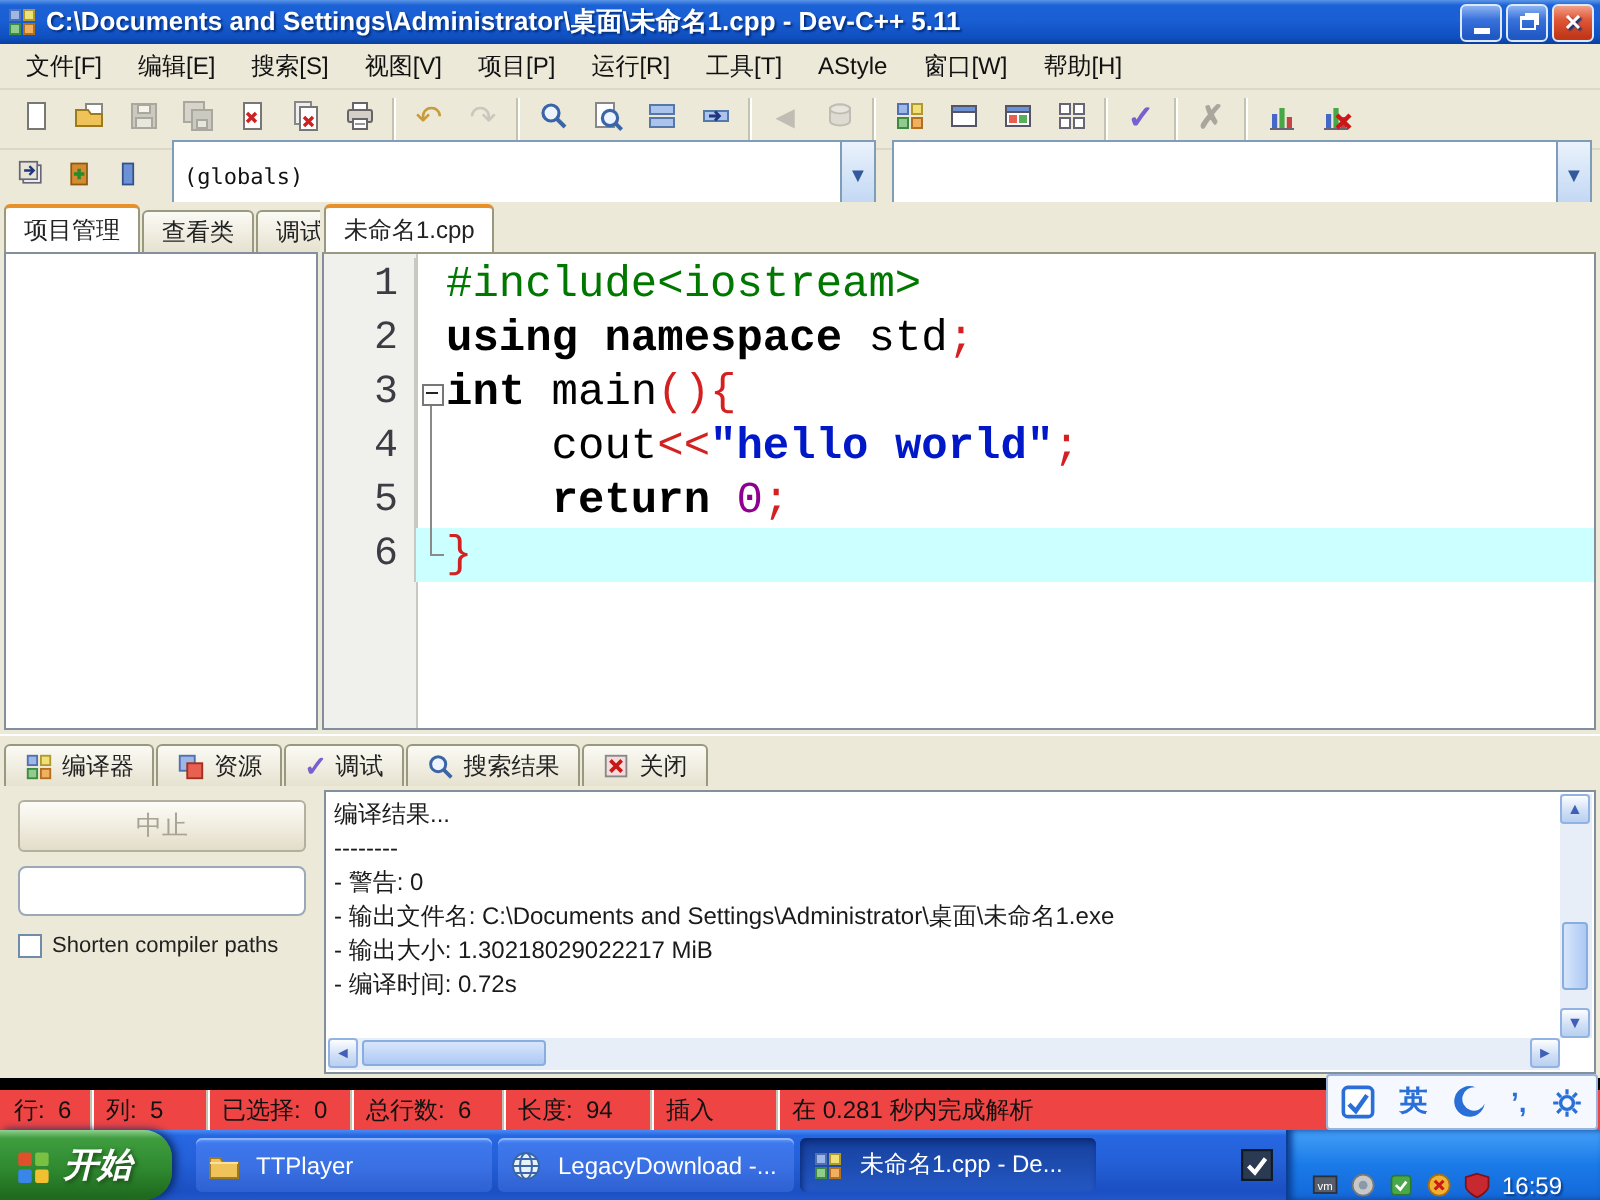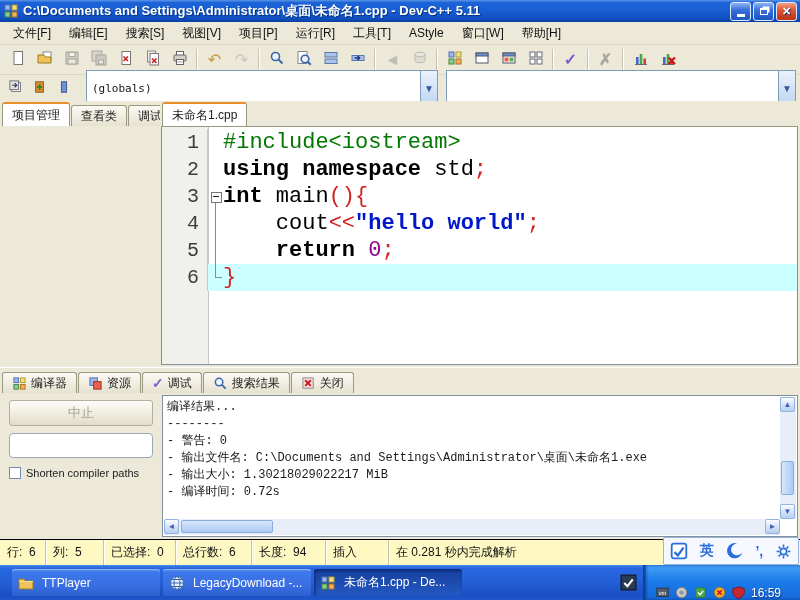--- a/index.html
+++ b/index.html
@@ -40,21 +40,21 @@
   .combo2{flex:1}
 
   
   .tabrow{display:flex;align-items:flex-end;height:25px;padding:2px 2px 0 2px;background:#ece9d8}
   .tab{display:flex;align-items:center;gap:4px;height:21px;padding:0 9px;border:1px solid #99997f;border-bottom:none;
     border-radius:3px 3px 0 0;background:linear-gradient(180deg,#fbfaf4,#e6e2d0);margin-right:1px;font-size:12px;color:#222;white-space:nowrap}
   .tab.active{background:#fff;height:24px;border-top:2px solid #e8902a;z-index:3;position:relative}
 
   
   .workspace{flex:1;display:flex;min-height:0}
-  .left-col{width:160px;flex:0 0 160px;display:flex;flex-direction:row}
+  .left-col{width:160px;flex:0 0 160px;display:flex;flex-direction:column}
   .left-content{flex:1;margin:0 1px 2px 2px;background:#fff;border:1px solid #828f9c}
   .right-col{flex:1;display:flex;flex-direction:column;min-width:0}
   .editor{flex:1;margin:0 2px 2px 1px;background:#fff;border:1px solid #828f9c;border-top:1px solid #99997f;overflow:hidden;position:relative;
     background-image:linear-gradient(90deg,#f0f0ec 0 46px,#c9c9c2 46px 47px,#fff 47px);padding-top:2px}
   .crow{display:flex;height:27px;font-family:"Liberation Mono","DejaVu Sans Mono",monospace;font-size:22px;line-height:27px;white-space:pre}
   .crow .gut{width:46px;flex:0 0 46px;text-align:right;padding-right:8px;background:#f0f0ec;border-right:1px solid #c9c9c2;
     color:#3c3c44;font-size:20px}
   .crow .fold{width:15px;flex:0 0 15px;position:relative}
   .crow .ctext{flex:1}
   .crow.cur{background:#ccffff}
@@ -75,30 +75,30 @@
   .bottomtabs{flex:0 0 26px;border-top:1px solid #fff}
   .bottom-panel{flex:0 0 146px;display:flex;background:#ece9d8;min-height:0}
   .compile-side{width:162px;flex:0 0 162px;padding:7px 9px}
   .abort-btn{display:block;width:100%;height:26px;border:1px solid #b4b0a0;border-radius:3px;
     background:linear-gradient(180deg,#fdfcf8,#eeeadb 60%,#e2ddc8);color:#a6a294;font-size:13px;font-family:Liberation Serif, serif}
   .progress-box{margin-top:7px;height:25px;background:#fff;border:1px solid #9aa8b8;border-radius:4px}
   .shorten{display:flex;align-items:center;gap:5px;margin-top:9px;font-size:11px;color:#222}
   .cb{width:12px;height:12px;background:#fff;border:1px solid #6f8cab;flex:0 0 12px}
   .log-wrap{flex:1;position:relative;margin:2px 2px 2px 0;background:#fff;border:1px solid #828f9c;min-width:0}
   .log-content{position:absolute;left:4px;top:3px;right:19px;bottom:19px;overflow:hidden;
-    font-family:Liberation Mono, monospace;font-size:12px;line-height:17px;color:#1a1a1a;white-space:pre}
+    font-family:Liberation Sans, sans-serif;font-size:12px;line-height:17px;color:#1a1a1a;white-space:pre}
   .vsb{position:absolute;top:1px;right:1px;bottom:17px;width:16px;background:#e8eef8}
   .hsb{position:absolute;left:1px;bottom:1px;right:17px;height:16px;background:#e8eef8}
   .sb-btn{position:absolute;width:15px;height:15px;border:1px solid #93b2e4;border-radius:2px;
     background:linear-gradient(180deg,#fdfeff,#d2e0f6 55%,#b8d0f0);color:#4060b8;font-size:8px;display:flex;align-items:center;justify-content:center}
   .sb-thumb{position:absolute;border:1px solid #88aee0;border-radius:2px;background:linear-gradient(90deg,#d8e6fb,#acc9f4)}
   .hsb .sb-thumb{background:linear-gradient(180deg,#d8e6fb,#acc9f4)}
 
   
-  .statusbar{flex:0 0 26px;display:flex;align-items:stretch;background:#fef9c3;border-top:1px solid #000000;font-size:12px;color:#111}
+  .statusbar{flex:0 0 26px;display:flex;align-items:stretch;background:#ef4444;border-top:6px solid #000000;font-size:12px;color:#111}
   .seg{display:flex;align-items:center;padding:0 7px;border-right:1px solid #c6c2b0;box-shadow:1px 0 0 #fff;white-space:pre}
   .seg:last-child{flex:1;border-right:none;box-shadow:none}
 
   .ime-bar{position:absolute;right:1px;top:537px;width:136px;height:28px;background:#f5f9ff;border:1px solid #9ab4dc;border-radius:2px;
     display:flex;align-items:center;justify-content:space-around;color:#2a6fd8;font-weight:bold;font-size:14px;z-index:5}
   .ime-bar .txt{font-size:14px}
 
   
   .taskbar{position:absolute;left:0;bottom:0;width:800px;height:35px;display:flex;align-items:center;
     background:linear-gradient(180deg,#4a8af4 0%,#2767e2 8%,#2460d8 45%,#1b4fc2 88%,#2157cc 100%)}
@@ -470,20 +470,31 @@
       </span>
       <span class="ticon">
         <svg width="17" height="17" viewBox="0 0 16 16">
           <circle cx="8" cy="8" r="3" fill="none" stroke="#2a6fd8" stroke-width="1.6"></circle>
           <path d="M8 1.5 V4 M8 12 V14.5 M1.5 8 H4 M12 8 H14.5 M3.4 3.4 L5.2 5.2 M10.8 10.8 L12.6 12.6 M12.6 3.4 L10.8 5.2 M5.2 10.8 L3.4 12.6" stroke="#2a6fd8" stroke-width="1.5"></path>
         </svg>
       </span>
     </div>
 
   <div class="taskbar">
+    <div class="start-btn">
+      <span class="ticon" id="winflag">
+          <svg width="18" height="18" viewBox="0 0 16 16">
+            <rect x="1" y="2" width="6" height="6" rx="1" fill="#e0502a"></rect>
+            <rect x="8.5" y="2" width="6" height="6" rx="1" fill="#7ac043"></rect>
+            <rect x="1" y="9.5" width="6" height="6" rx="1" fill="#3a86e8"></rect>
+            <rect x="8.5" y="9.5" width="6" height="6" rx="1" fill="#f0c030"></rect>
+          </svg>
+        </span>
+      <span class="start-label">开始</span>
+    </div>
     <div class="tasks" id="tasks">
         <div class="task">
           <span class="ticon">
             <svg width="16" height="16" viewBox="0 0 16 16">
               <path d="M1 4 h5 l1.5 2 H15 v8 H1 Z" fill="#efc35a" stroke="#9c7a1e"></path>
               <path d="M1 6.5 h14" stroke="#f8e0a0"></path>
             </svg>
           </span>
           <span class="tlabel">TTPlayer</span>
         </div>

